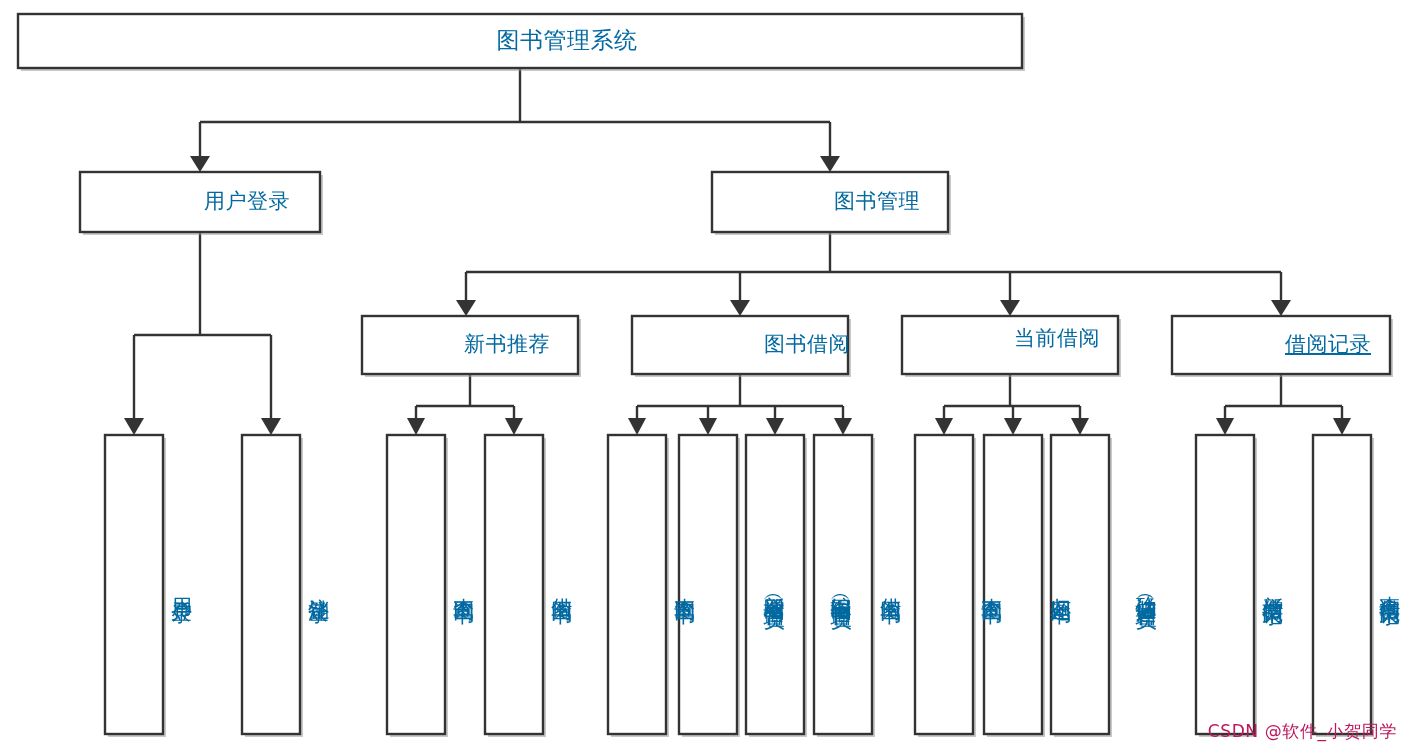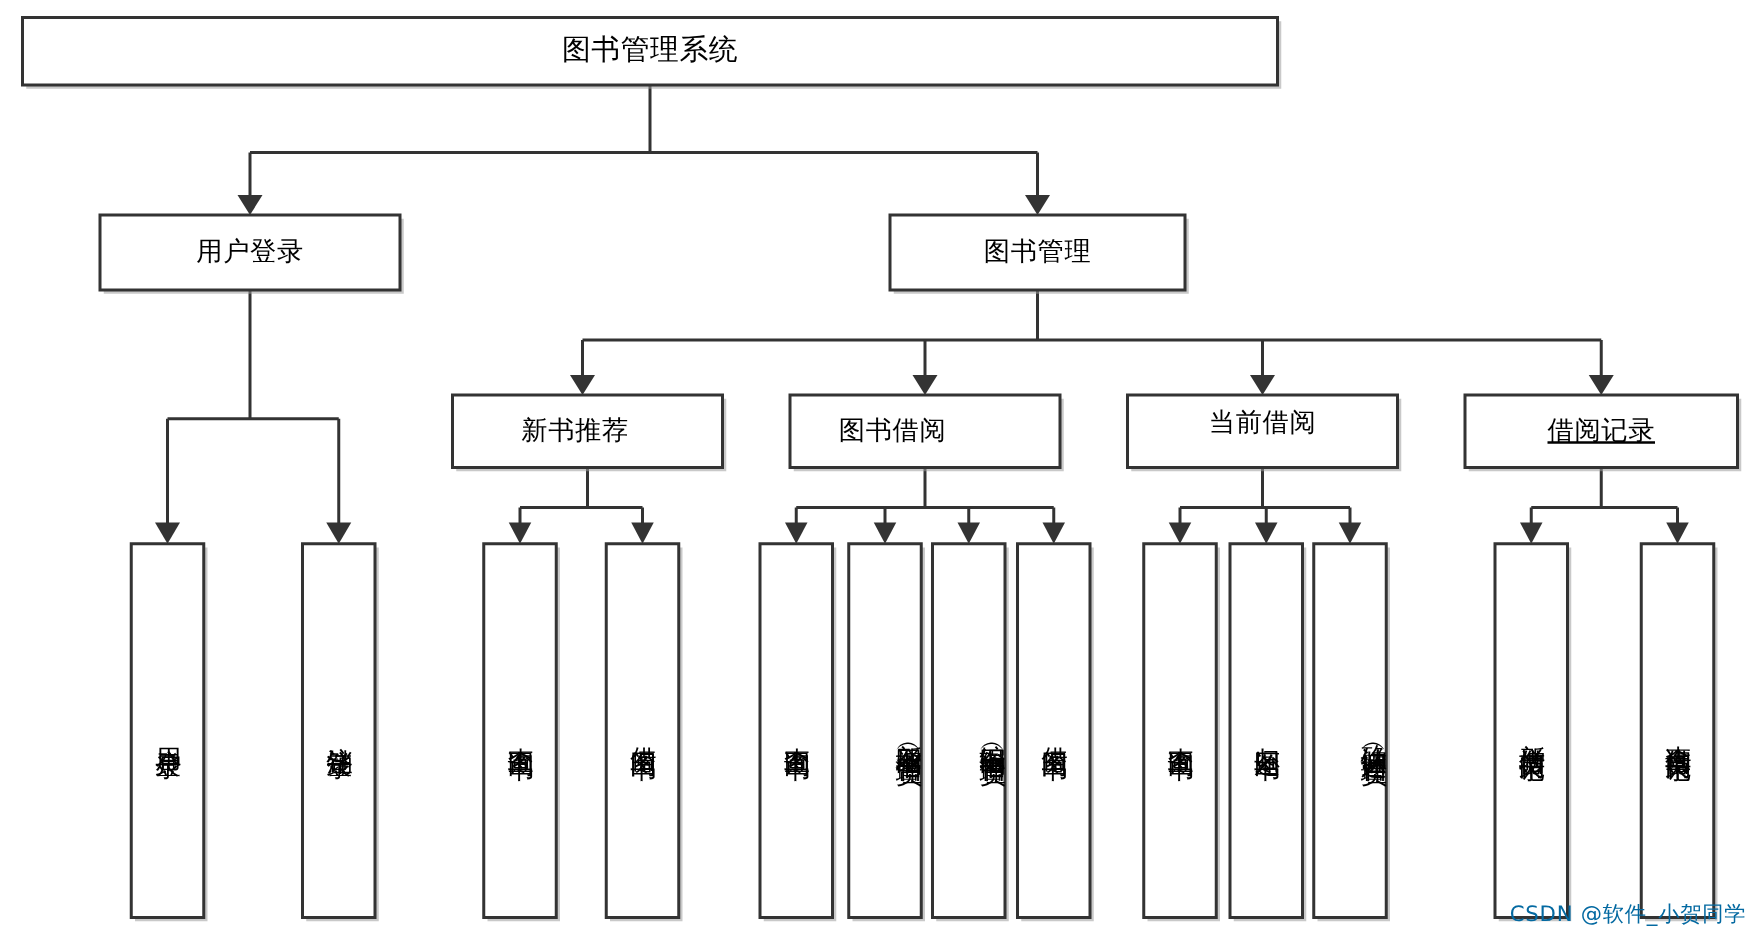--- a/index.html
+++ b/index.html
@@ -42,26 +42,27 @@
     stroke-linecap: butt;
   }
   .arrow-head {
     fill: #333333;
   }
   .node-label {
     position: absolute;
     display: flex;
     align-items: center;
     justify-content: center;
-    color: #000000;
+    color: #0369a1;
     font-size: 21px;
     line-height: 1.02;
     letter-spacing: 0.5px;
     white-space: nowrap;
     pointer-events: none;
+    margin-left: 47px;
   }
   .node-label.horizontal {
     writing-mode: horizontal-tb;
   }
   .node-label.vertical {
     writing-mode: vertical-rl;
     text-orientation: upright;
     letter-spacing: 2px;
     align-items: flex-start;
     padding-top: 6px;
@@ -69,21 +70,21 @@
   }
   .node-label.vertical.centered {
     align-items: center;
     padding-top: 0;
   }
   .watermark {
     position: absolute;
     right: 8px;
     bottom: 4px;
     font-size: 17px;
-    color: #0369a1;
+    color: #be185d;
     letter-spacing: 0.6px;
     white-space: nowrap;
   }
 </style>
 </head>
 <body>
 
 <div id="diagram-root">
 
   <svg id="tree-svg" viewBox="0 0 1405 747">
@@ -217,21 +218,21 @@
       <rect class="node-rect" x="1313" y="435" width="58" height="299"></rect>
     </g>
   </svg>
 
   <div class="node-label horizontal" style="left:18px; top:14px; width:1004px; height:54px; font-size:23px;">图书管理系统</div>
 
   <div class="node-label horizontal" style="left:80px; top:172px; width:240px; height:60px;">用户登录</div>
   <div class="node-label horizontal" style="left:712px; top:172px; width:236px; height:60px;">图书管理</div>
 
   <div class="node-label horizontal" style="left:362px; top:316px; width:196px; height:58px;">新书推荐</div>
-  <div class="node-label horizontal" style="left:606px; top:316px; width:216px; height:58px;">图书借阅</div>
+  <div class="node-label horizontal" style="left:652px; top:316px; width:216px; height:58px;">图书借阅</div>
   <div class="node-label horizontal" style="left:902px; top:316px; width:216px; height:45px;">当前借阅</div>
   <div class="node-label horizontal" style="left:1172px; top:316px; width:218px; height:58px;text-decoration:underline;">借阅记录</div>
 
   <div class="node-label vertical centered" style="left:105px; top:435px; width:58px; height:299px;">用户登录</div>
   <div class="node-label vertical centered" style="left:242px; top:435px; width:58px; height:299px;">注销登录</div>
   <div class="node-label vertical centered" style="left:387px; top:435px; width:58px; height:299px;">查询图书</div>
   <div class="node-label vertical centered" style="left:485px; top:435px; width:58px; height:299px;">借阅图书</div>
   <div class="node-label vertical centered" style="left:608px; top:435px; width:58px; height:299px;">查询图书</div>
   <div class="node-label vertical" style="left:679px; top:435px; width:58px; height:299px;">新增图书（管理员）</div>
   <div class="node-label vertical" style="left:746px; top:435px; width:58px; height:299px;">编辑图书（管理员）</div>

